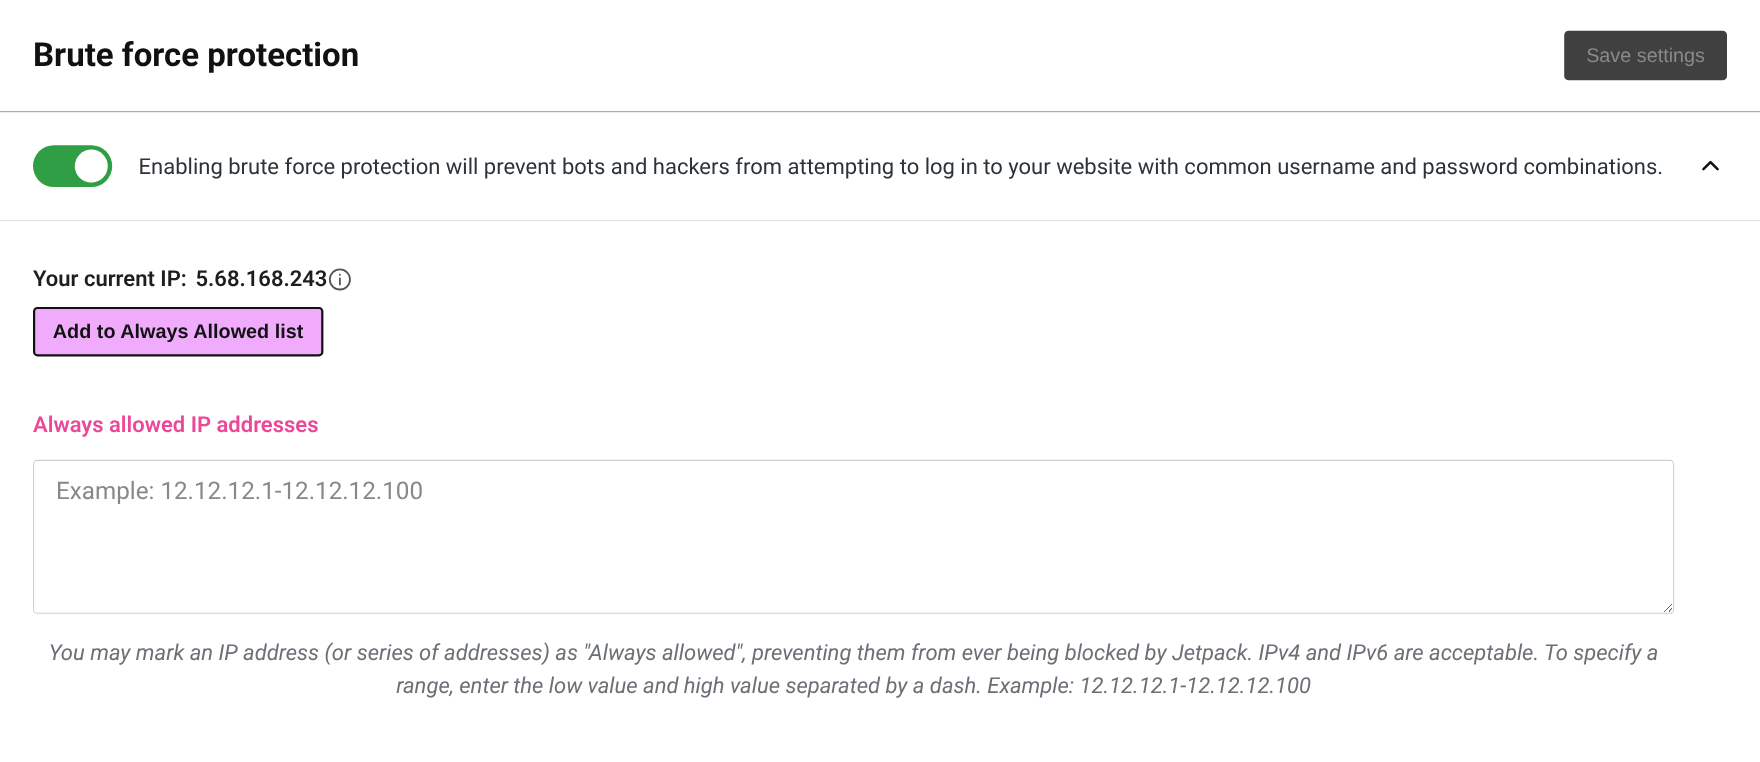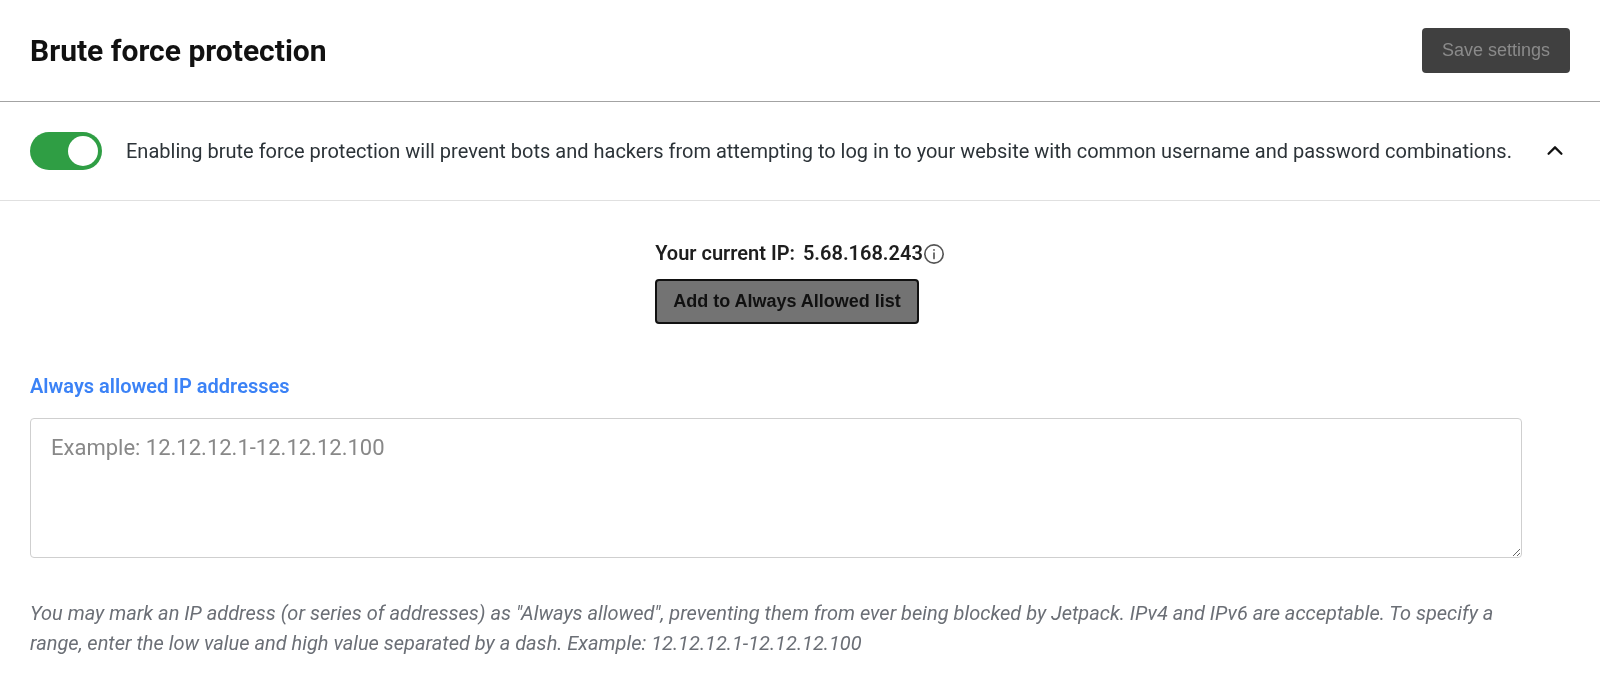--- a/index.html
+++ b/index.html
@@ -79,21 +79,21 @@
     .collapse-chevron svg {
       width: 22px;
       height: 22px;
     }
     .body-section {
       padding: 40px 30px 30px 30px;
     }
     .ip-row {
       display: flex;
       align-items: flex-start;
-      justify-content: center;
+      justify-content: flex-start;
     }
     .ip-label {
       font-size: 20px;
       font-weight: 600;
       color: #1e1e1e;
       display: flex;
       gap: 8px;
       align-items: baseline;
     }
     .info-icon {
@@ -102,57 +102,58 @@
       cursor: pointer;
       margin-top: 2px;
     }
     .info-icon svg {
       width: 22px;
       height: 22px;
     }
     .add-btn {
       display: inline-block;
       margin-top: 14px;
-      background: #737373;
+      background: #f0abfc;
       border: 2px solid #111;
       border-radius: 4px;
       padding: 10px 16px;
       font-size: 18px;
       font-weight: 600;
       color: #111;
       cursor: pointer;
     }
     .subheading {
       margin-top: 50px;
       font-size: 20px;
       font-weight: 600;
-      color: #3b82f6;
+      color: #ec4899;
     }
     .ip-textarea {
       margin-top: 20px;
       width: 1492px;
       height: 140px;
       border: 1px solid #cfcfcf;
       border-radius: 4px;
       padding: 16px 20px;
       font-size: 22px;
       font-family: inherit;
       color: #be185d;
       resize: both;
     }
     .ip-textarea::placeholder {
       color: #888;
     }
     .help-text {
-      margin-top: 36px;
+      margin-top: 16px;
       font-size: 20px;
       font-style: italic;
       color: #6b6f76;
       line-height: 1.5;
       max-width: 1492px;
+      text-align: center;
     }
   </style>
 </head>
 <body>
 
 <div class="header-row">
   <h1 class="page-title">Brute force protection</h1>
   <button class="save-btn">Save settings</button>
 </div>
 

